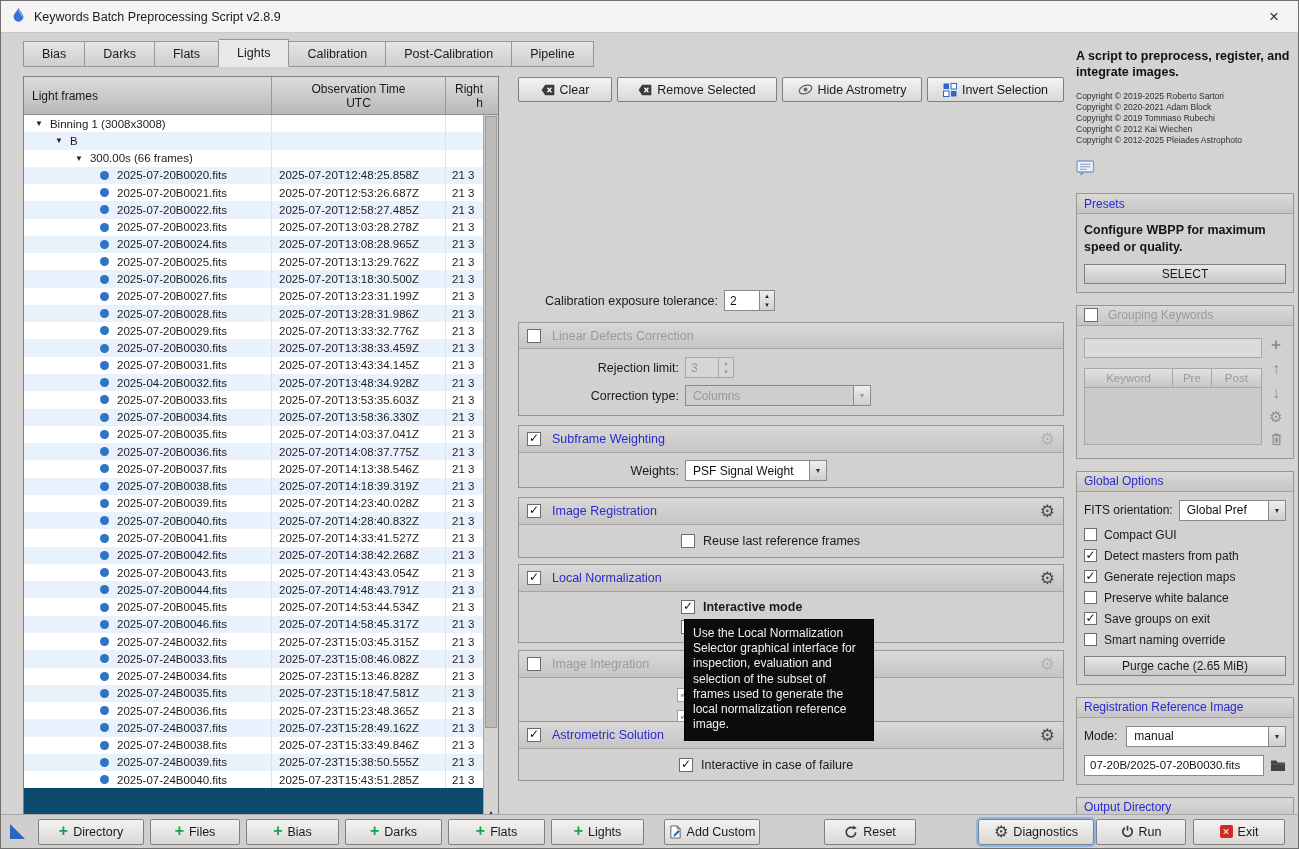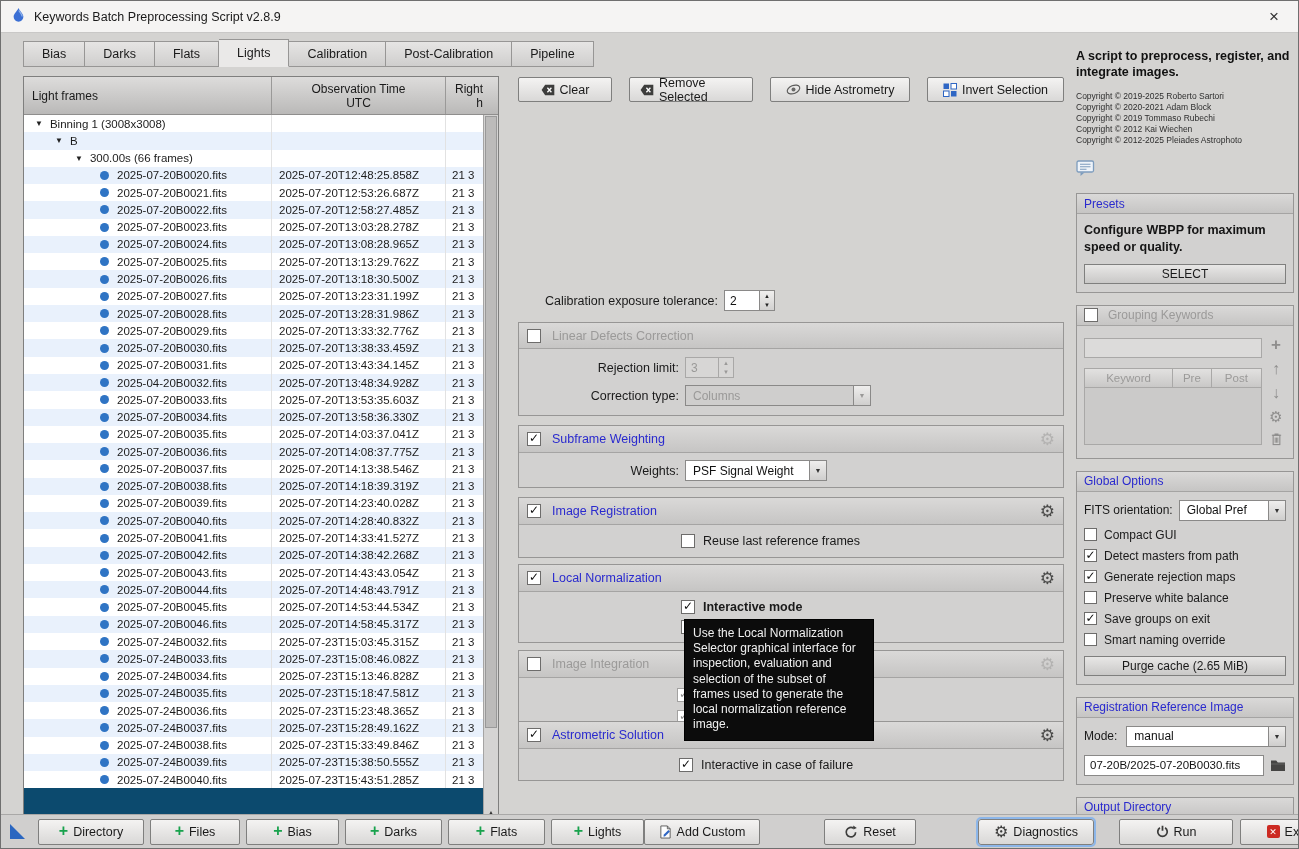--- a/index.html
+++ b/index.html
@@ -47,21 +47,21 @@
   .hscroll { height:15px; background:#c9c8c7; border-top:1px solid #a5a4a3; display:flex; align-items:center; flex:none; }
   .hthumb { background:#d9d8d7; border:1px solid #999; height:11px; width:296px; margin-left:2px; }
   .hbtns { margin-left:auto; font-size:8px; color:#222; padding-right:18px; letter-spacing:6px; }
 
   
   .middle { position:absolute; left:517px; top:76px; width:546px; }
   .btnrow { display:flex; justify-content:space-between; }
   .btn { display:inline-flex; align-items:center; justify-content:center; gap:5px; font-size:12.5px; color:#1a1a1a;
          background:linear-gradient(#f4f3f2,#d9d8d7); border:1px solid #7f7f7e; border-radius:2px; height:25px; padding:0 10px; }
   .btn svg { flex:none; }
-  .b-clear{width:94px;} .b-remove{width:124px;} .b-hide{width:140px;} .b-invert{width:137px;}
+  .b-clear{width:94px;} .b-remove{width:160px;} .b-hide{width:140px;} .b-invert{width:137px;}
 
   .formrow { display:flex; align-items:center; }
   .lbl { font-size:12.5px; color:#1a1a1a; text-align:right; }
   .tinput { background:#fff; border:1px solid #8a8988; height:21px; display:flex; align-items:center;
             padding:0 5px; font-size:12px; color:#111; }
   .spin { width:15px; height:21px; border:1px solid #8a8988; border-left:none; background:linear-gradient(#f0efee,#d2d1d0);
           display:flex; flex-direction:column; align-items:center; justify-content:center; font-size:6px; color:#222; line-height:1.4; }
   .spin.dis, .tinput.dis { background:#d7d6d5; color:#9a9998; border-color:#a9a8a7; }
   .dd { display:inline-flex; border:1px solid #8a8988; height:21px; background:#fff; align-items:center; font-size:12px; color:#111; }
   .dd .txt { padding:0 7px; white-space:nowrap; overflow:hidden; }
@@ -799,40 +799,40 @@
         </span>
         <span class="tbtn" style="width: 97px;">
           <span class="plus">+</span>
           <span class="al">Flats</span>
         </span>
         <span class="tbtn" style="width: 93px;">
           <span class="plus">+</span>
           <span class="al">Lights</span>
         </span>
       </span>
-    <span class="tbtn" style="width:116px; margin-left:0;">
+    <span class="tbtn" style="width:96px; margin-left:20px;">
       <svg width="13" height="14" viewBox="0 0 14 15">
           <path d="M2 1h7l3 3v10H2z" fill="#fdfdfd" stroke="#5a5a59"></path>
           <path d="M9 1v3h3" fill="none" stroke="#5a5a59"></path>
           <path d="M5 10.5l5.2-5.2 1.6 1.6-5.2 5.2L5 12.5z" fill="#2f66c4"></path>
         </svg>
       <span>Add Custom</span>
     </span>
     <span class="tbtn" style="width:92px; margin-left:64px;">
       <svg width="14" height="14" viewBox="0 0 14 14">
           <path d="M11.6 7.2 A4.7 4.7 0 1 1 9.6 3.3" fill="none" stroke="#3d3d3c" stroke-width="1.7"></path>
           <path d="M9.2 0.6 L9.4 4.4 L12.8 2.9 Z" fill="#3d3d3c"></path>
         </svg>
       <span>Reset</span>
     </span>
     <span class="tbtn focused" style="width:116px; margin-left:62px;">
       <span style="font-size:16px; color:#3d3d3c; line-height:1;">⚙</span>
       <span>Diagnostics</span>
     </span>
-    <span class="tbtn" style="width:114px; margin-left:25px;">
+    <span class="tbtn" style="width:90px; margin-left:2px;">
       <svg width="13" height="13" viewBox="0 0 14 14">
           <path d="M7 0.8v5.4" stroke="#3d3d3c" stroke-width="1.9"></path>
           <path d="M4.2 2.9 a5.1 5.1 0 1 0 5.6 0" fill="none" stroke="#3d3d3c" stroke-width="1.9"></path>
         </svg>
       <span>Run</span>
     </span>
     <span class="tbtn" style="width:92px; margin-left:7px;">
       <span class="exit-ic">✕</span>
       <span>Exit</span>
     </span>

